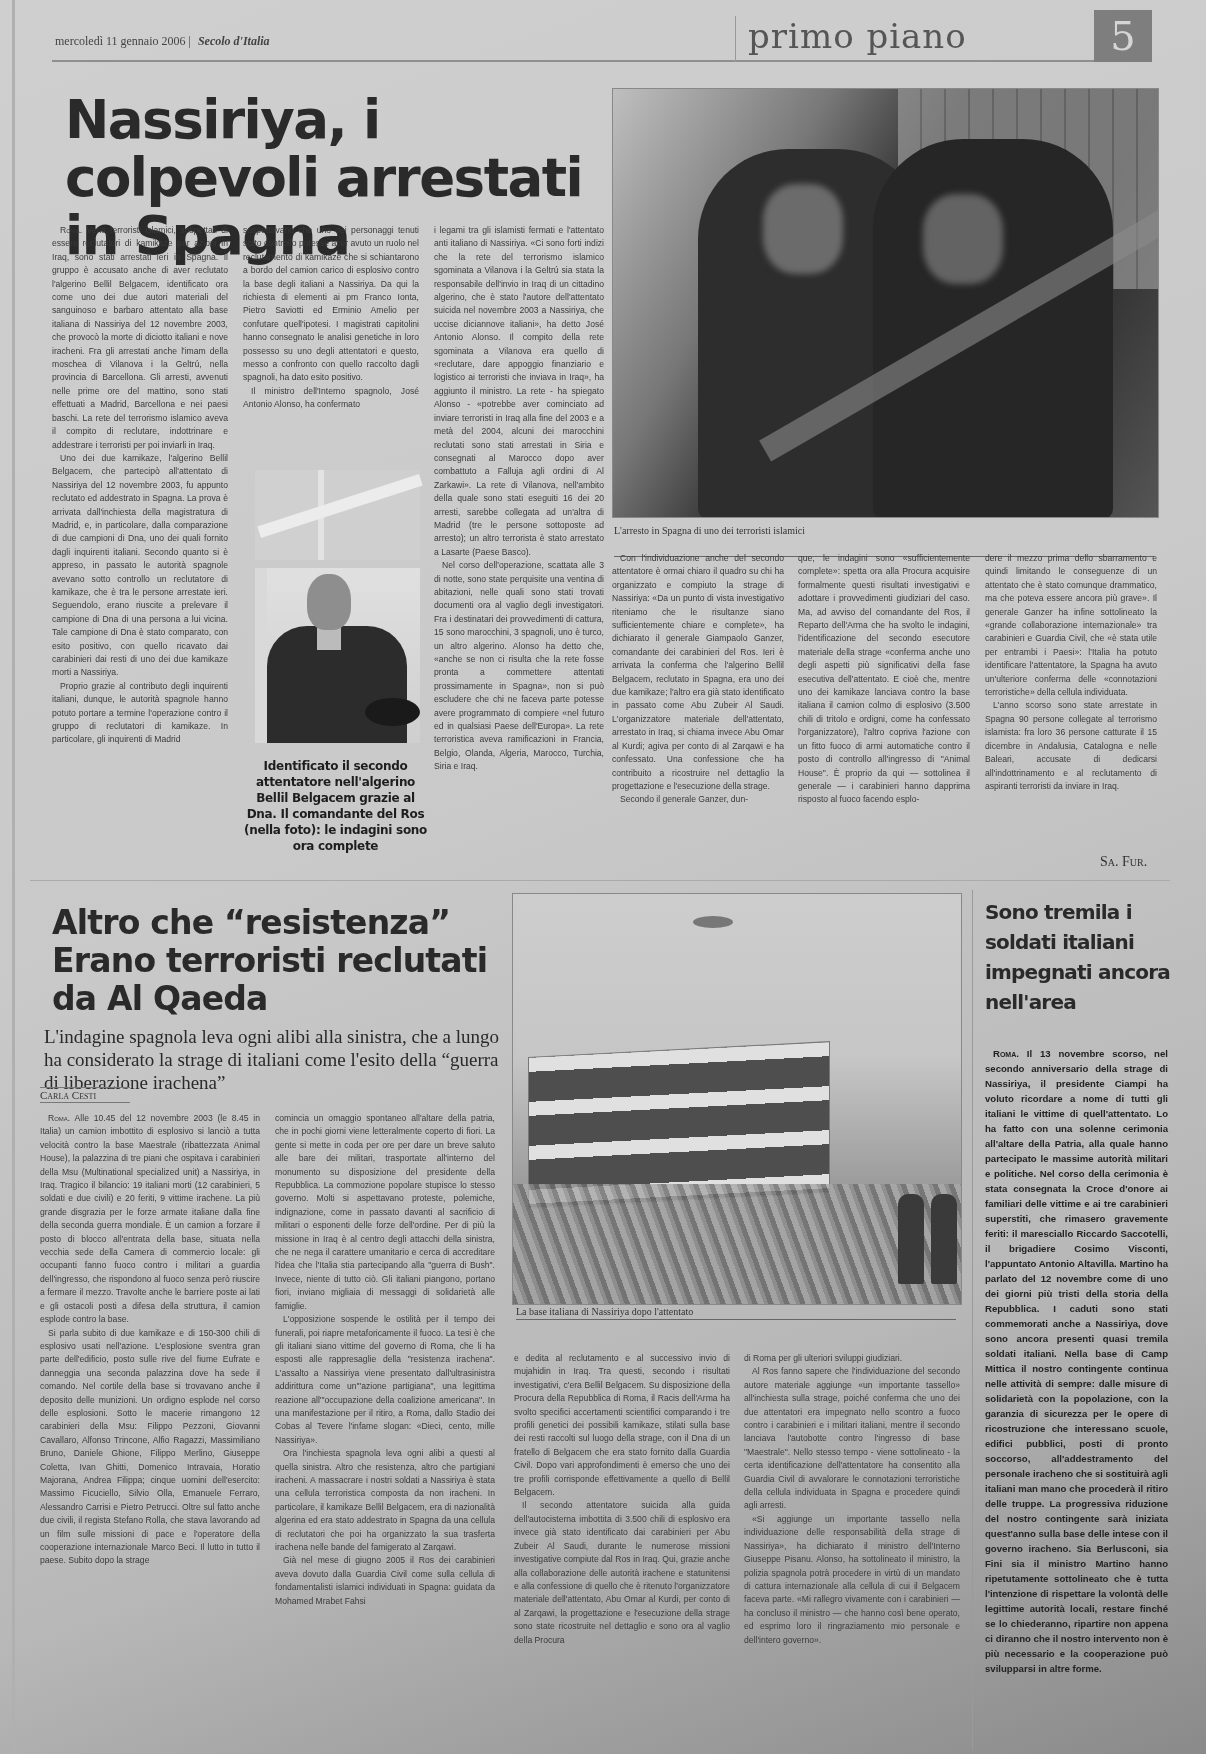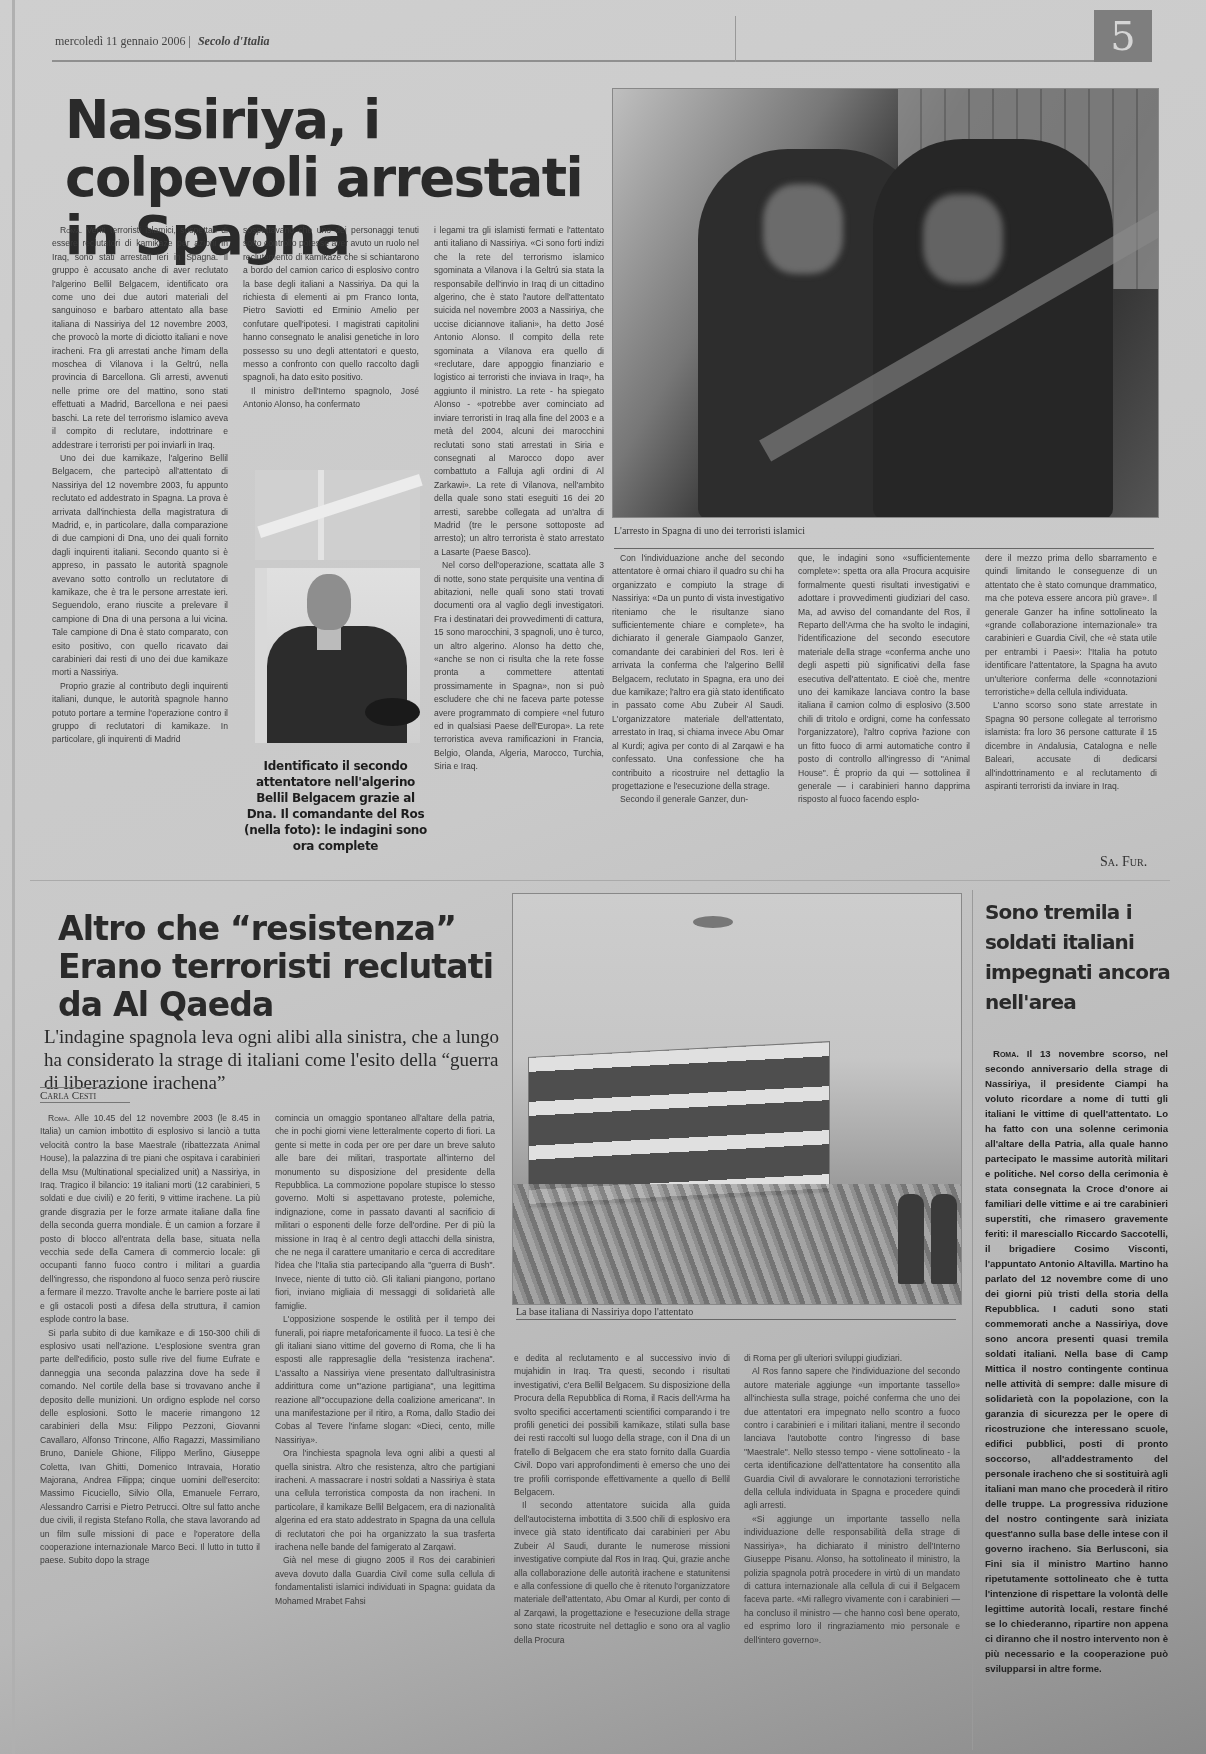--- a/index.html
+++ b/index.html
@@ -37,21 +37,21 @@
   
   .photo { position:absolute; overflow:hidden; }
   .photo-arrest { left:612px; top:88px; width:545px; height:428px; background:linear-gradient(120deg,#bfbfbf 0%,#777 28%,#333 45%,#2a2a2a 70%,#555 100%); border:1px solid #888; }
   .photo-arrest .tiles { position:absolute; right:0; top:0; width:260px; height:200px; background:repeating-linear-gradient(90deg,#9a9a9a 0 22px,#7a7a7a 22px 24px), #999; opacity:.7; }
   .photo-arrest .fig1 { position:absolute; left:85px; top:60px; width:230px; height:370px; background:#2d2d2d; border-radius:90px 90px 10px 10px; }
   .photo-arrest .fig2 { position:absolute; left:260px; top:50px; width:240px; height:380px; background:#262626; border-radius:90px 90px 10px 10px; }
   .photo-arrest .face1 { position:absolute; left:150px; top:95px; width:80px; height:90px; background:#6b6b6b; border-radius:40%; filter:blur(3px); }
   .photo-arrest .face2 { position:absolute; left:310px; top:105px; width:80px; height:90px; background:#636363; border-radius:40%; filter:blur(3px); }
   .photo-arrest .car { position:absolute; left:120px; top:230px; width:480px; height:24px; background:#8a8a8a; transform:rotate(-30deg); opacity:.6; }
   .caption { position:absolute; font-family:"Liberation Serif", serif; font-size:10px; color:#333; }
-  .cap-arrest { left:614px; top:525px; width:540px; border-bottom:1.5px solid #666; padding-bottom:12px; }
+  .cap-arrest { left:614px; top:525px; width:540px; border-bottom:1.5px solid #666; padding-bottom:20px; }
 
   .photo-portrait { left:255px; top:568px; width:165px; height:175px; background:linear-gradient(180deg,#e0e0e0,#cfcfcf); }
   .photo-portrait .head { position:absolute; left:52px; top:6px; width:44px; height:56px; background:#8e8e8e; border-radius:45% 45% 40% 40%; }
   .photo-portrait .body { position:absolute; left:12px; top:58px; width:140px; height:117px; background:#2c2c2c; border-radius:40px 40px 0 0; }
   .photo-portrait .collar { position:absolute; left:62px; top:58px; width:24px; height:24px; background:#bbb; }
   .photo-portrait .cap { position:absolute; left:110px; top:130px; width:55px; height:28px; background:#1a1a1a; border-radius:50%; }
   .photo-portrait .frame { position:absolute; left:0; top:0; width:12px; height:175px; background:#d9d9d9; }
   .photo-caption-bold { position:absolute; left:243px; top:758px; width:185px; text-align:center; font-family:"DejaVu Sans", sans-serif; font-weight:bold; font-size:12px; line-height:16px; color:#1e1e1e; letter-spacing:-0.3px; }
   .topgrid { position:absolute; left:255px; top:470px; width:165px; height:90px; background:linear-gradient(90deg,#d0d0d0 0 38%,#e3e3e3 38% 42%,#cfcfcf 42%); }
   .topgrid .diag { position:absolute; left:0; top:30px; width:170px; height:12px; background:#ececec; transform:rotate(-18deg); }
@@ -74,20 +74,21 @@
 <div class="page">
   <div class="fold"></div>
 
   <div class="masthead">
     <span>mercoledì 11 gennaio 2006</span>
     <span>|</span>
     <span class="paper">Secolo d'Italia</span>
   </div>
   <div class="masthead-rule"></div>
   <div class="section-box"></div>
+  <div class="section-label">primo piano</div>
   <div class="page-num">5</div>
 
   <h1 class="h1" style="margin:9px">Nassiriya, i colpevoli arrestati in Spagna</h1>
 
   <div class="col" style="left:52px; top:224px; width:176px;">
     <p class="first"><span class="dateline">Roma.</span> <span>Venti terroristi islamici, sospettati di essere reclutatori di kamikaze per azioni in Iraq, sono stati arrestati ieri in Spagna. Il gruppo è accusato anche di aver reclutato l'algerino Bellil Belgacem, identificato ora come uno dei due autori materiali del sanguinoso e barbaro attentato alla base italiana di Nassiriya del 12 novembre 2003, che provocò la morte di diciotto italiani e nove iracheni. Fra gli arrestati anche l'imam della moschea di Vilanova i la Geltrú, nella provincia di Barcellona. Gli arresti, avvenuti nelle prime ore del mattino, sono stati effettuati a Madrid, Barcellona e nei paesi baschi. La rete del terrorismo islamico aveva il compito di reclutare, indottrinare e addestrare i terroristi per poi inviarli in Iraq.</span></p>
     <p>Uno dei due kamikaze, l'algerino Bellil Belgacem, che partecipò all'attentato di Nassiriya del 12 novembre 2003, fu appunto reclutato ed addestrato in Spagna. La prova è arrivata dall'inchiesta della magistratura di Madrid, e, in particolare, dalla comparazione di due campioni di Dna, uno dei quali fornito dagli inquirenti italiani. Secondo quanto si è appreso, in passato le autorità spagnole avevano sotto controllo un reclutatore di kamikaze, che è tra le persone arrestate ieri. Seguendolo, erano riuscite a prelevare il campione di Dna di una persona a lui vicina. Tale campione di Dna è stato comparato, con esito positivo, con quello ricavato dai carabinieri dai resti di uno dei due kamikaze morti a Nassiriya.</p>
     <p>Proprio grazie al contributo degli inquirenti italiani, dunque, le autorità spagnole hanno potuto portare a termine l'operazione contro il gruppo di reclutatori di kamikaze. In particolare, gli inquirenti di Madrid</p>
   </div>
 
@@ -131,21 +132,21 @@
     <p class="first">que, le indagini sono «sufficientemente complete»: spetta ora alla Procura acquisire formalmente questi risultati investigativi e adottare i provvedimenti giudiziari del caso. Ma, ad avviso del comandante del Ros, il Reparto dell'Arma che ha svolto le indagini, l'identificazione del secondo esecutore materiale della strage «conferma anche uno degli aspetti più significativi della fase esecutiva dell'attentato. E cioè che, mentre uno dei kamikaze lanciava contro la base italiana il camion colmo di esplosivo (3.500 chili di tritolo e ordigni, come ha confessato l'organizzatore), l'altro copriva l'azione con un fitto fuoco di armi automatiche contro il posto di controllo all'ingresso di "Animal House". È proprio da qui — sottolinea il generale — i carabinieri hanno dapprima risposto al fuoco facendo esplo-</p>
   </div>
   <div class="col" style="left:985px; top:552px; width:172px;">
     <p class="first">dere il mezzo prima dello sbarramento e quindi limitando le conseguenze di un attentato che è stato comunque drammatico, ma che poteva essere ancora più grave». Il generale Ganzer ha infine sottolineato la «grande collaborazione internazionale» tra carabinieri e Guardia Civil, che «è stata utile per entrambi i Paesi»: l'Italia ha potuto identificare l'attentatore, la Spagna ha avuto un'ulteriore conferma delle «connotazioni terroristiche» della cellula individuata.</p>
     <p>L'anno scorso sono state arrestate in Spagna 90 persone collegate al terrorismo islamista: fra loro 36 persone catturate il 15 dicembre in Andalusia, Catalogna e nelle Baleari, accusate di dedicarsi all'indottrinamento e al reclutamento di aspiranti terroristi da inviare in Iraq.</p>
   </div>
   <div class="signature">Sa. Fur.</div>
 
   <div class="hrule" style="left:30px; top:880px; width:1140px; background:#aaa;"></div>
 
-  <h2 class="h2" style="margin:18px">Altro che “resistenza” Erano terroristi reclutati da Al Qaeda</h2>
+  <h2 class="h2" style="margin:12px">Altro che “resistenza” Erano terroristi reclutati da Al Qaeda</h2>
   <div class="sub2">L'indagine spagnola leva ogni alibi alla sinistra, che a lungo ha considerato la strage di italiani come l'esito della “guerra di liberazione irachena”</div>
   <div class="byline">Carla Cesti</div>
 
   <div class="col" style="left:40px; top:1112px; width:220px;">
     <p class="first"><span class="dateline">Roma.</span> <span>Alle 10.45 del 12 novembre 2003 (le 8.45 in Italia) un camion imbottito di esplosivo si lanciò a tutta velocità contro la base Maestrale (ribattezzata Animal House), la palazzina di tre piani che ospitava i carabinieri della Msu (Multinational specialized unit) a Nassiriya, in Iraq. Tragico il bilancio: 19 italiani morti (12 carabinieri, 5 soldati e due civili) e 20 feriti, 9 vittime irachene. La più grande disgrazia per le forze armate italiane dalla fine della seconda guerra mondiale. È un camion a forzare il posto di blocco all'entrata della base, situata nella vecchia sede della Camera di commercio locale: gli occupanti fanno fuoco contro i militari a guardia dell'ingresso, che rispondono al fuoco senza però riuscire a fermare il mezzo. Travolte anche le barriere poste ai lati e gli ostacoli posti a difesa della struttura, il camion esplode contro la base.</span></p>
     <p>Si parla subito di due kamikaze e di 150-300 chili di esplosivo usati nell'azione. L'esplosione sventra gran parte dell'edificio, posto sulle rive del fiume Eufrate e danneggia una seconda palazzina dove ha sede il comando. Nel cortile della base si trovavano anche il deposito delle munizioni. Un ordigno esplode nel corso delle esplosioni. Sotto le macerie rimangono 12 carabinieri della Msu: Filippo Pezzoni, Giovanni Cavallaro, Alfonso Trincone, Alfio Ragazzi, Massimiliano Bruno, Daniele Ghione, Filippo Merlino, Giuseppe Coletta, Ivan Ghitti, Domenico Intravaia, Horatio Majorana, Andrea Filippa; cinque uomini dell'esercito: Massimo Ficuciello, Silvio Olla, Emanuele Ferraro, Alessandro Carrisi e Pietro Petrucci. Oltre sul fatto anche due civili, il regista Stefano Rolla, che stava lavorando ad un film sulle missioni di pace e l'operatore della cooperazione internazionale Marco Beci. Il lutto in tutto il paese. Subito dopo la strage</p>
   </div>
   <div class="col" style="left:275px; top:1112px; width:220px;">
     <p class="first">comincia un omaggio spontaneo all'altare della patria, che in pochi giorni viene letteralmente coperto di fiori. La gente si mette in coda per ore per dare un breve saluto alle bare dei militari, trasportate all'interno del monumento su disposizione del presidente della Repubblica. La commozione popolare stupisce lo stesso governo. Molti si aspettavano proteste, polemiche, indignazione, come in passato davanti al sacrificio di militari o esponenti delle forze dell'ordine. Per di più la missione in Iraq è al centro degli attacchi della sinistra, che ne nega il carattere umanitario e cerca di accreditare l'idea che l'Italia stia partecipando alla "guerra di Bush". Invece, niente di tutto ciò. Gli italiani piangono, portano fiori, inviano migliaia di messaggi di solidarietà alle famiglie.</p>
     <p>L'opposizione sospende le ostilità per il tempo dei funerali, poi riapre metaforicamente il fuoco. La tesi è che gli italiani siano vittime del governo di Roma, che li ha esposti alle rappresaglie della "resistenza irachena". L'assalto a Nassiriya viene presentato dall'ultrasinistra addirittura come un'"azione partigiana", una legittima reazione all'"occupazione della coalizione americana". In una manifestazione per il ritiro, a Roma, dallo Stadio dei Cobas al Tevere l'infame slogan: «Dieci, cento, mille Nassiriya».</p>

